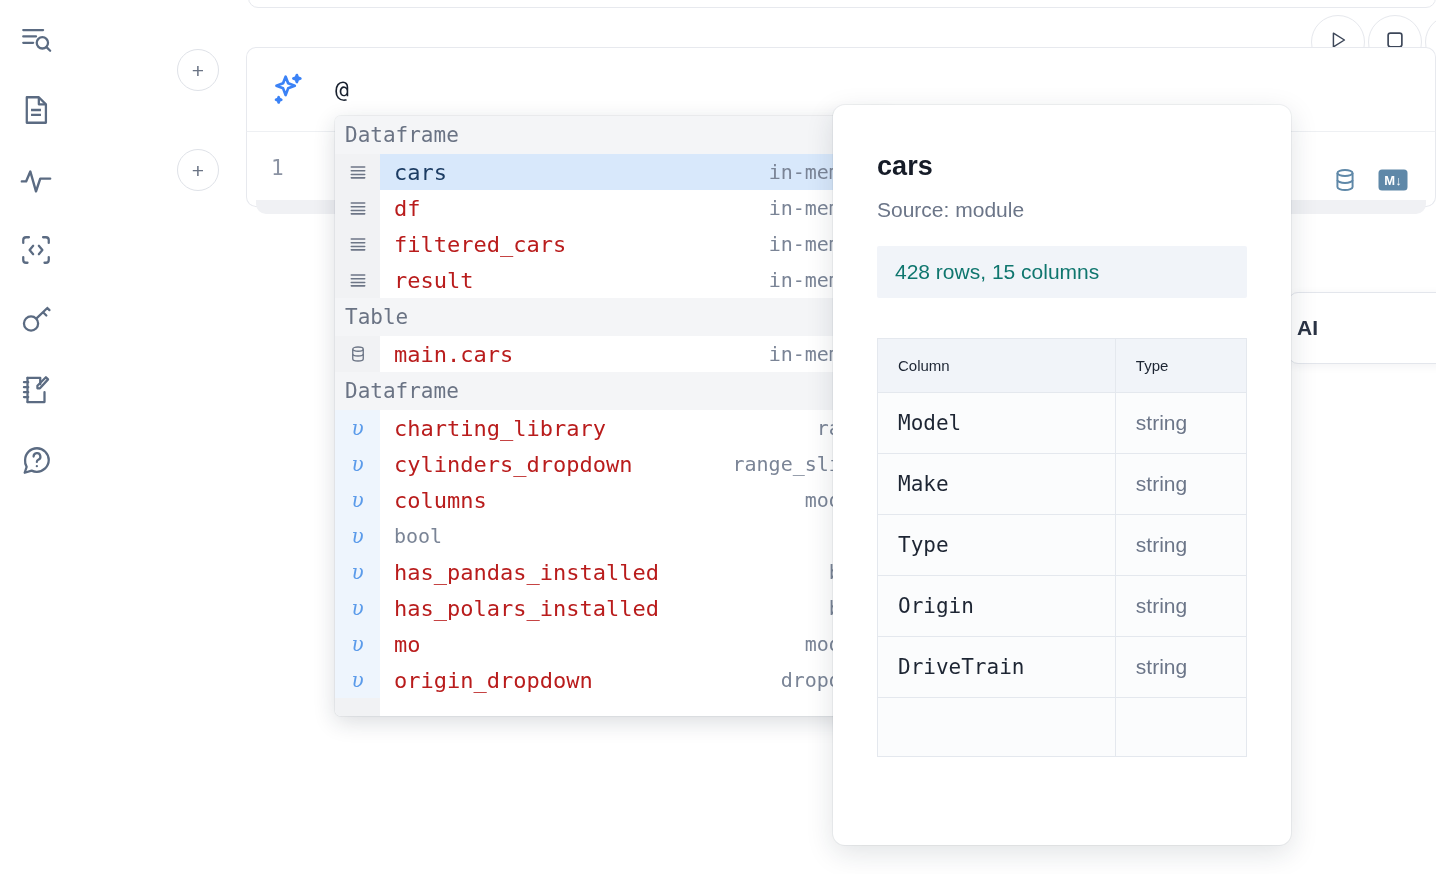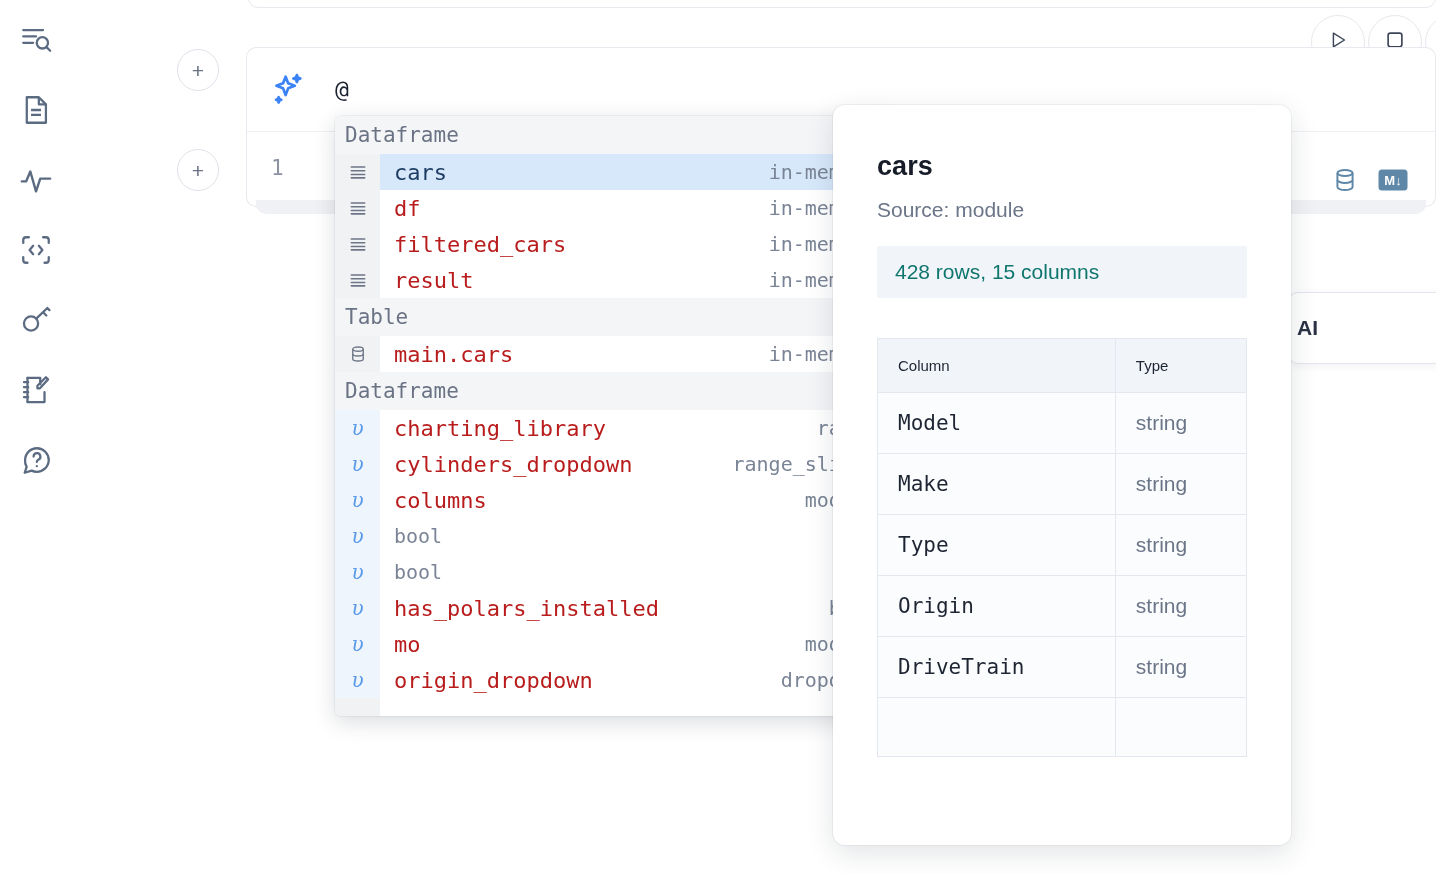--- a/index.html
+++ b/index.html
@@ -369,20 +369,21 @@
         </div>
         <div class="ac-item var">
           <span class="ac-icon">υ</span>
           <div class="ac-body">
             <span class="ac-type">bool</span>
           </div>
         </div>
         <div class="ac-item var">
           <span class="ac-icon">υ</span>
           <div class="ac-body">
+            <span class="ac-name">has_pandas_installed</span>
             <span class="ac-type">bool</span>
           </div>
         </div>
         <div class="ac-item var">
           <span class="ac-icon">υ</span>
           <div class="ac-body">
             <span class="ac-name">has_polars_installed</span>
             <span class="ac-type">bool</span>
           </div>
         </div>

